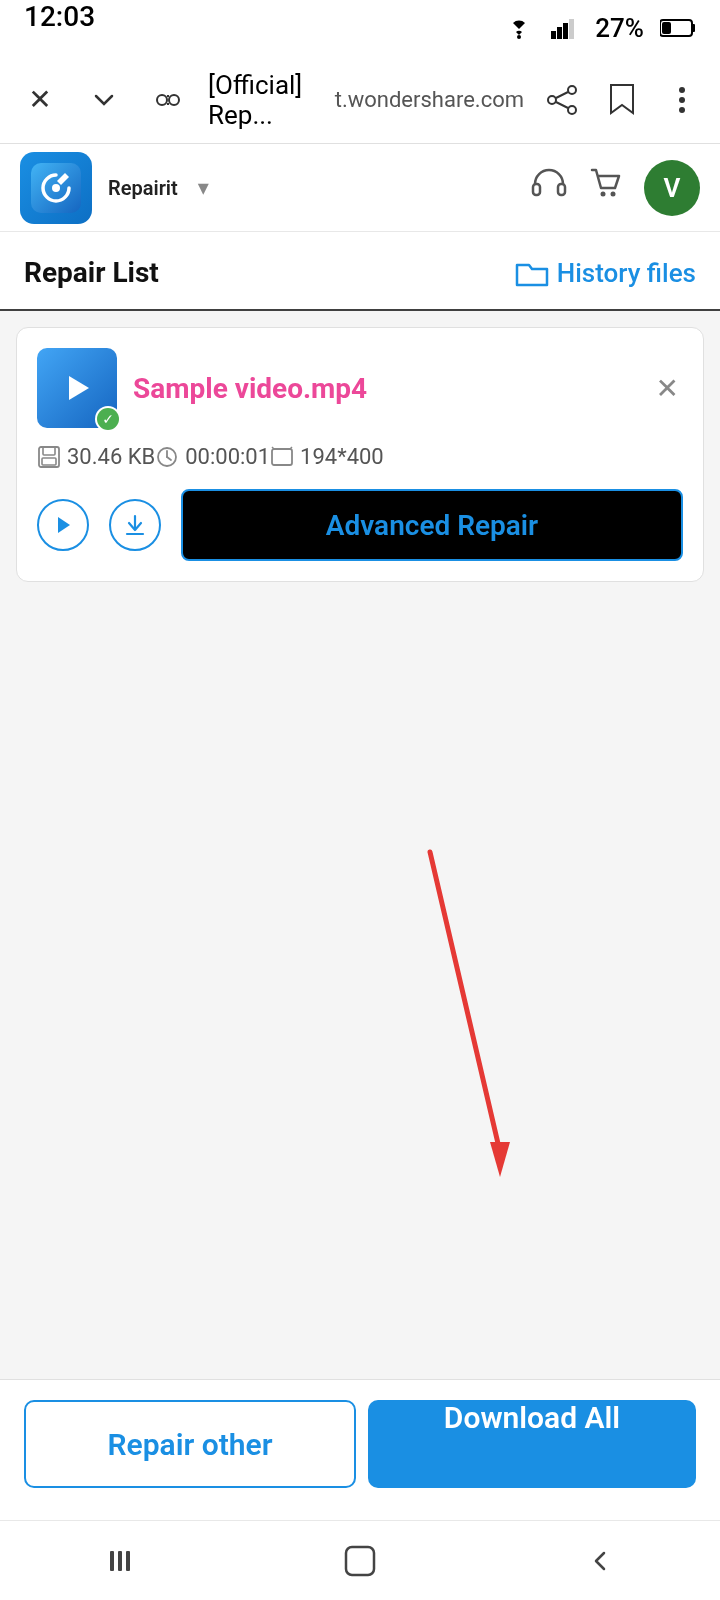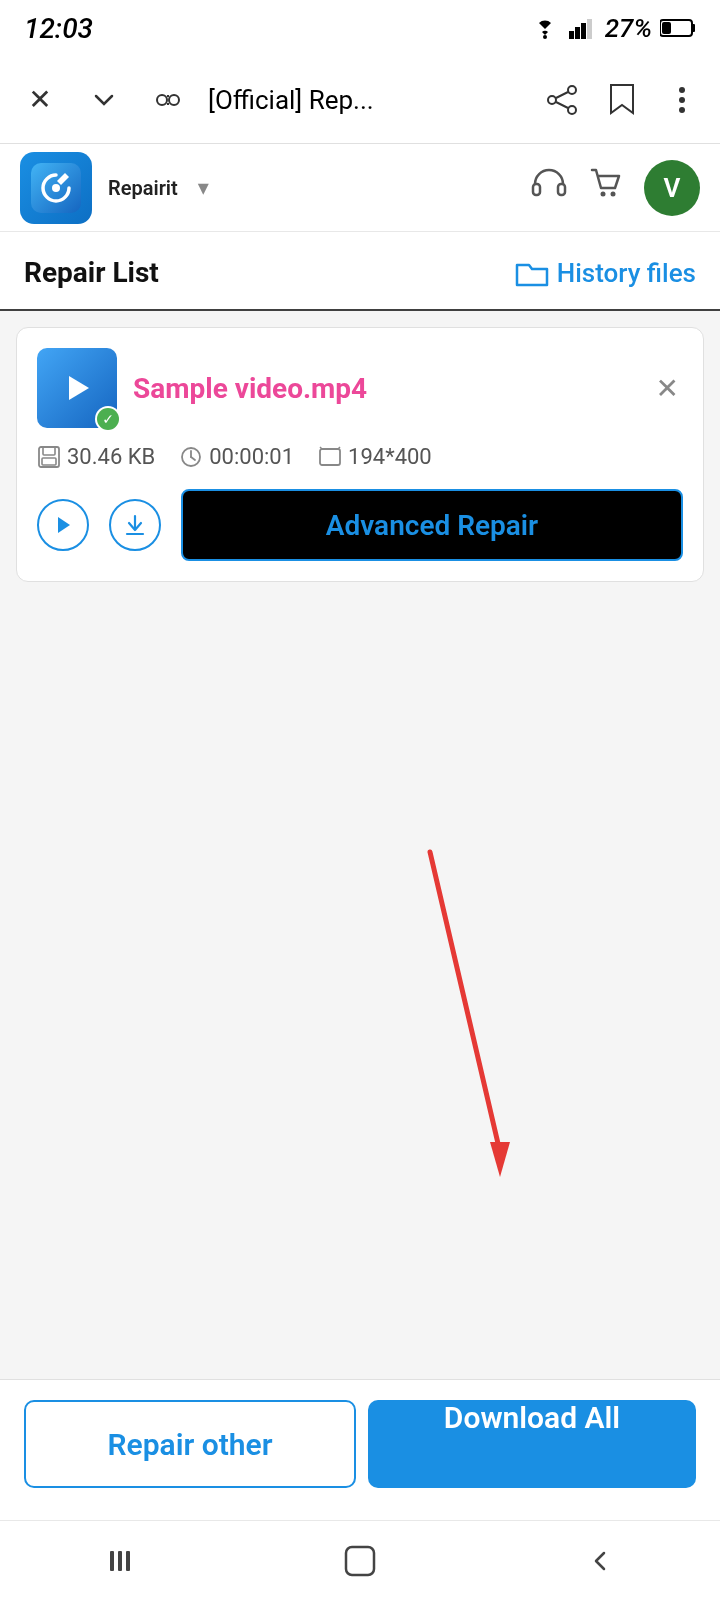--- a/index.html
+++ b/index.html
@@ -11,34 +11,32 @@
       background: #fff;
       position: relative;
       overflow-x: hidden;
     }
 
     
     .status-bar {
       height: 56px;
       background: #fff;
       display: flex;
-      align-items: center;
       justify-content: space-between;
       padding: 0 24px;
-      font-style: italic;
     }
     .status-time {
       font-size: 28px;
       font-weight: 500;
       color: #000;
     }
     .status-icons {
       display: flex;
       align-items: center;
-      gap: 8px;
+      gap: 16px;
       font-size: 24px;
       color: #000;
     }
 
     
     .browser-bar {
       height: 88px;
       background: #fff;
       border-bottom: 1px solid #e0e0e0;
       display: flex;
@@ -230,21 +228,20 @@
       margin-left: 16px;
     }
     .close-btn {
       color: #888;
       font-size: 28px;
       cursor: pointer;
       padding: 4px;
     }
     .file-meta {
       display: flex;
-      gap: 24px;
       margin-bottom: 20px;
       flex-wrap: wrap;
     }
     .file-meta-item {
       display: flex;
       align-items: center;
       gap: 6px;
       font-size: 22px;
       color: #555;
     }
@@ -395,20 +392,21 @@
   <div class="browser-icon-btn">
     <svg width="32" height="28" viewBox="0 0 32 28">
       <circle cx="10" cy="14" r="5" fill="none" stroke="#333" stroke-width="2"></circle>
       <circle cx="22" cy="14" r="5" fill="none" stroke="#333" stroke-width="2"></circle>
       <line x1="15" y1="10" x2="17" y2="10" stroke="#333" stroke-width="2"></line>
       <line x1="15" y1="18" x2="17" y2="18" stroke="#333" stroke-width="2"></line>
     </svg>
   </div>
   <div class="browser-url-area">
     <span class="browser-title">[Official] Rep...</span>
+    <span class="browser-domain">t.wondershare.com</span>
   </div>
   <div class="browser-actions">
     <div class="browser-action-icon">
       <svg width="32" height="32" viewBox="0 0 32 32">
         <circle cx="26" cy="6" r="4" fill="none" stroke="#333" stroke-width="2"></circle>
         <circle cx="6" cy="16" r="4" fill="none" stroke="#333" stroke-width="2"></circle>
         <circle cx="26" cy="26" r="4" fill="none" stroke="#333" stroke-width="2"></circle>
         <line x1="10" y1="14" x2="22" y2="8" stroke="#333" stroke-width="2"></line>
         <line x1="10" y1="18" x2="22" y2="24" stroke="#333" stroke-width="2"></line>
       </svg>

